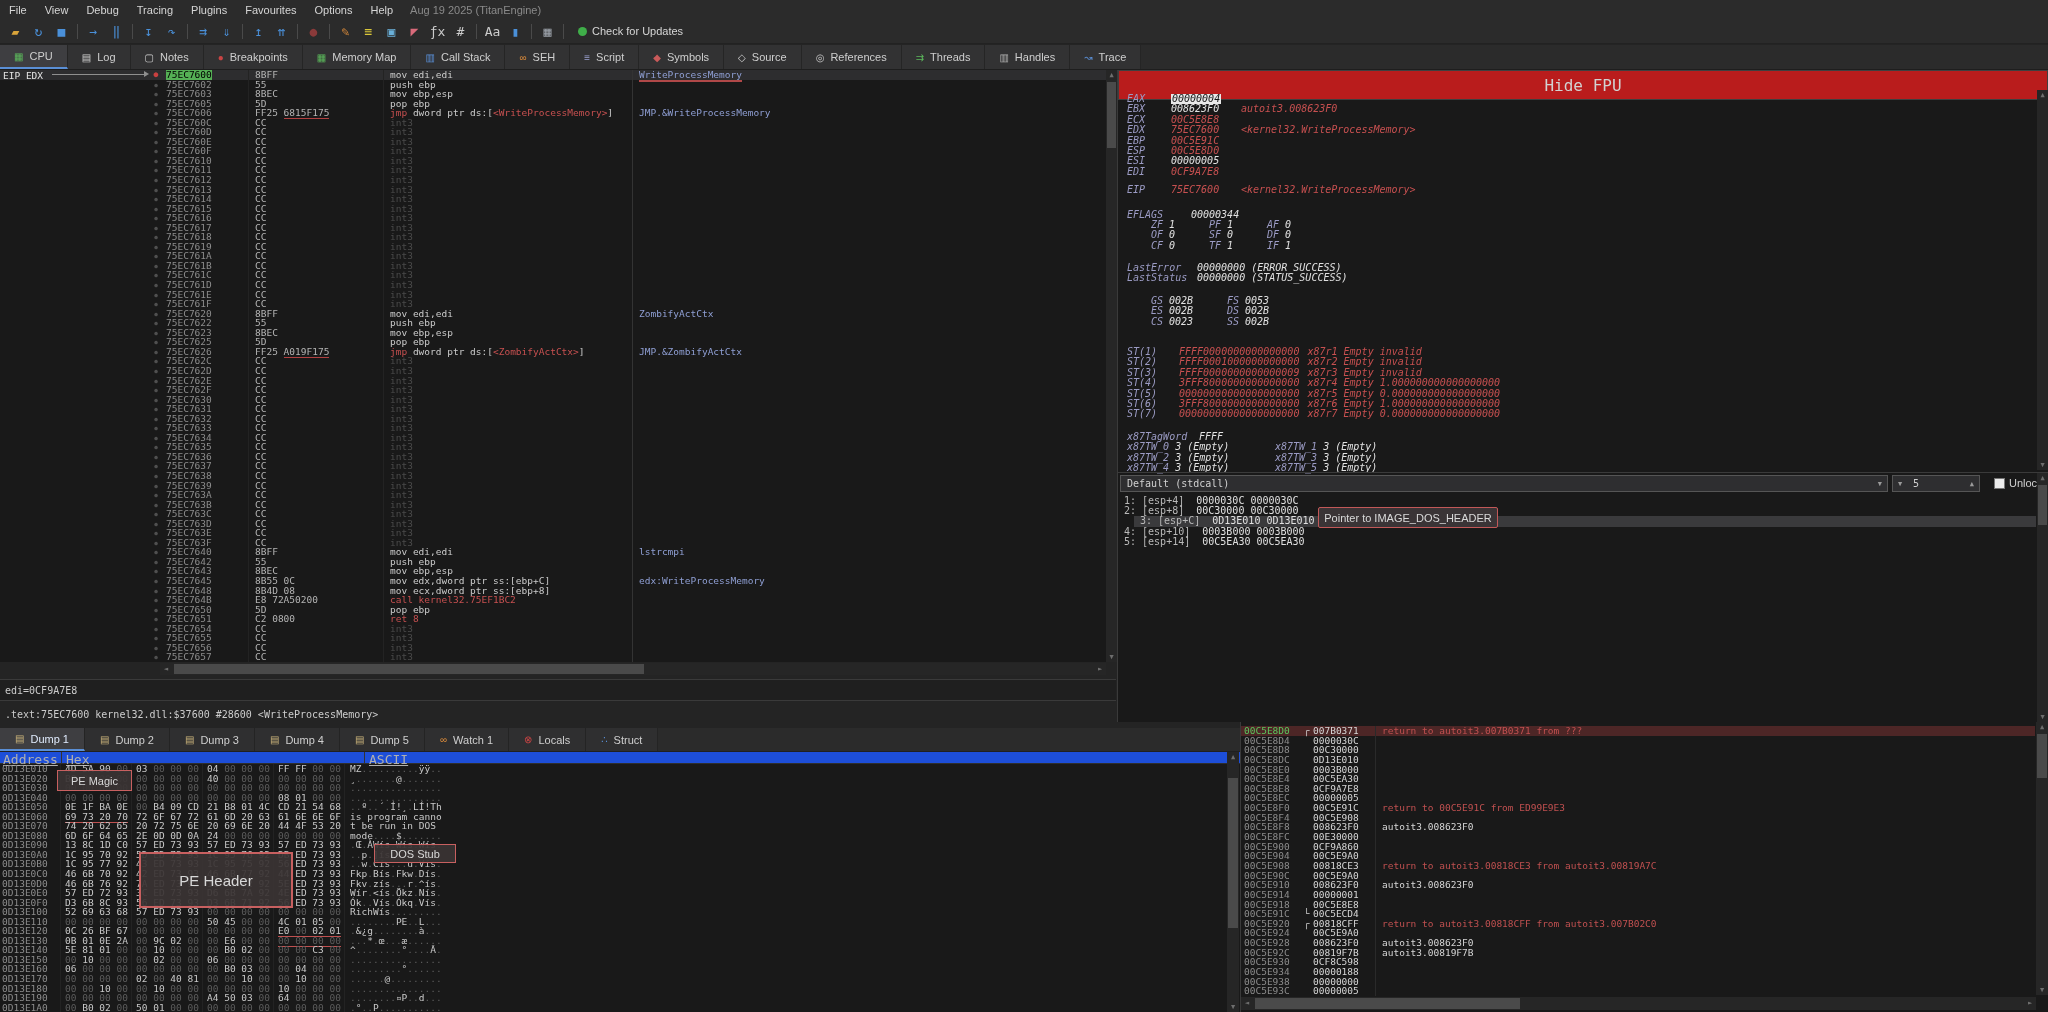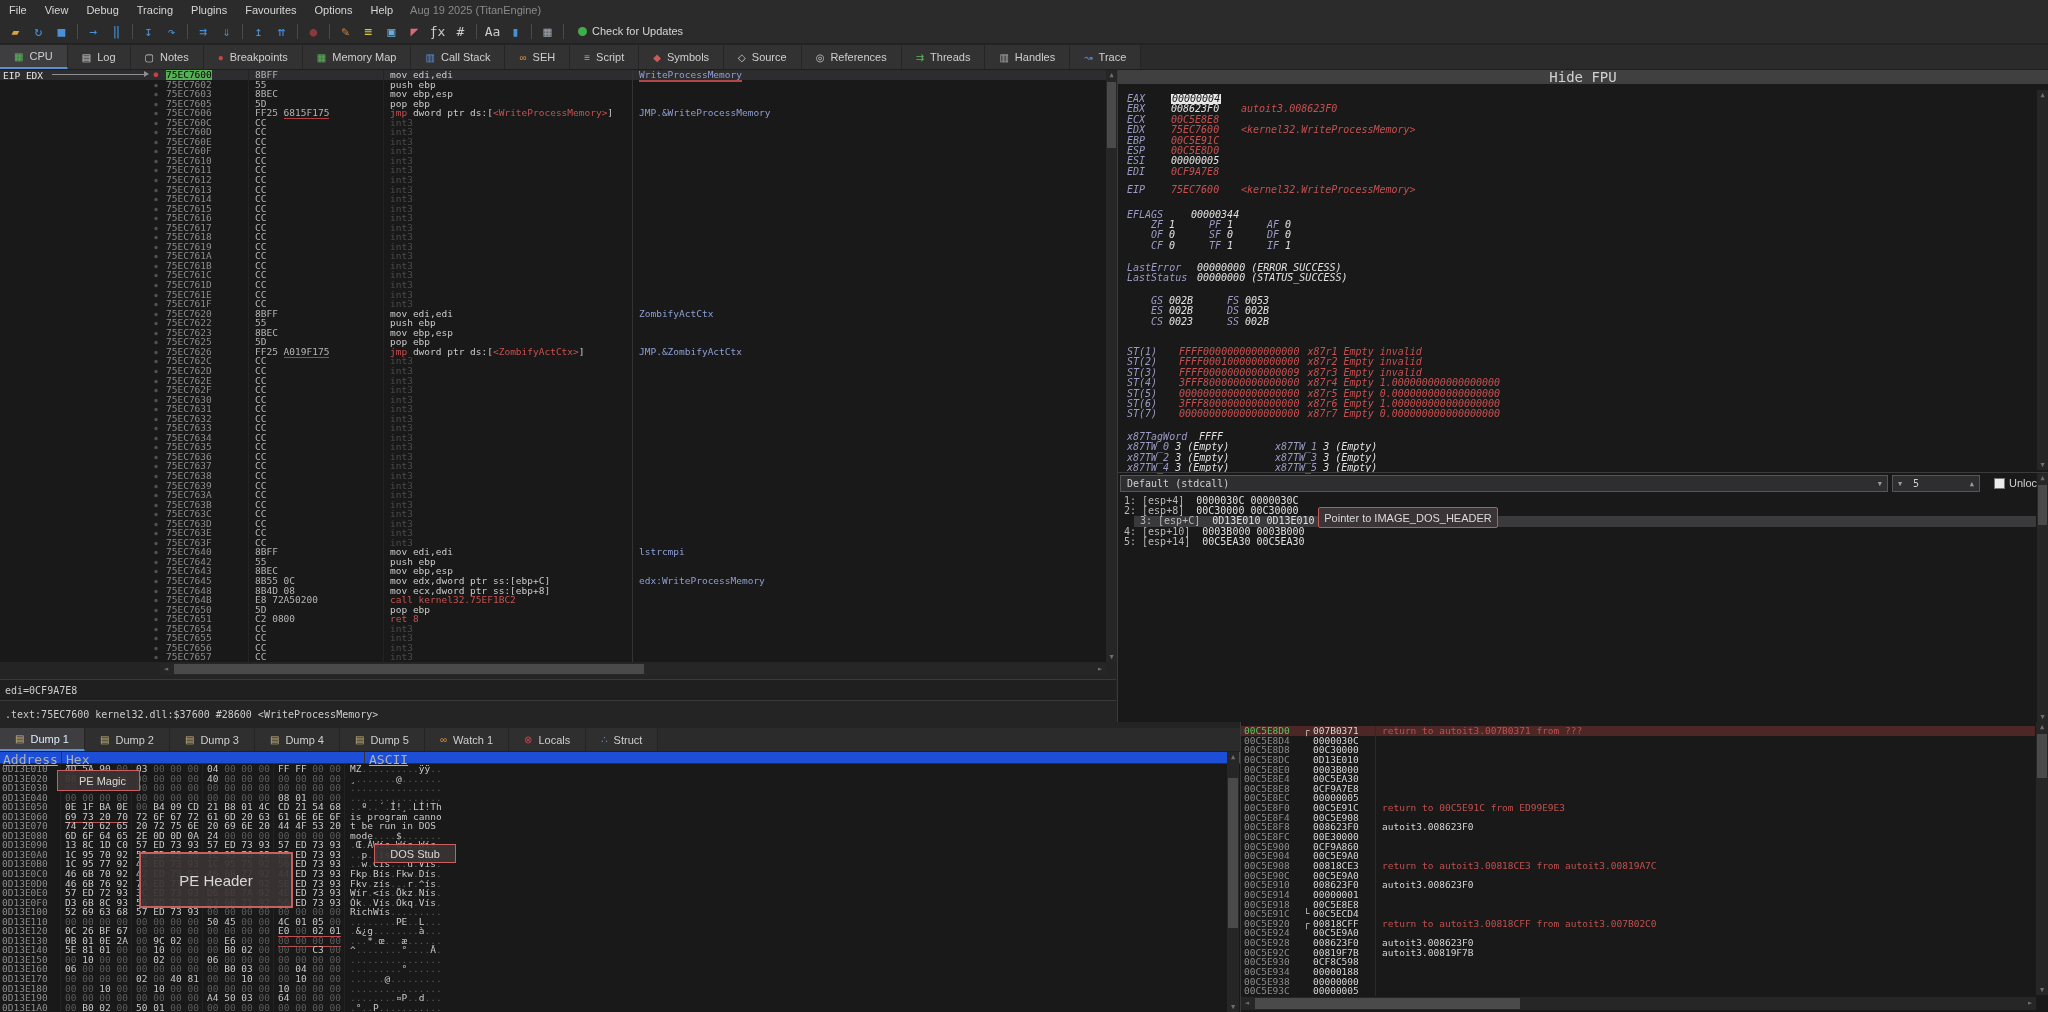--- a/index.html
+++ b/index.html
@@ -58,22 +58,22 @@
 
   #status1{position:absolute;left:0;top:679px;width:1116px;height:22px;background:#1f1f1f;
            border-top:1px solid #3a3a3a;border-bottom:1px solid #3a3a3a;
            display:flex;align-items:center;padding-left:5px;font-size:10px;color:#cccccc;box-sizing:border-box;}
   #status2{position:absolute;left:0;top:706px;width:1116px;height:16px;
            display:flex;align-items:center;padding-left:5px;font-size:10px;color:#cccccc;}
 
   
   #regs{position:absolute;left:1117px;top:70px;width:931px;height:652px;background:#191919;
         border-left:1px solid #3a3a3a;box-sizing:border-box;overflow:hidden;}
-  #fpu-bar{height:14px;background:#404040;border:1px solid #3f3f3f;display:flex;align-items:center;
-           justify-content:center;font-size:14px;color:#d2d2d2;box-sizing:border-box;}
+  #fpu-bar{height:30px;background:#b91c1c;border:1px solid #3f3f3f;display:flex;align-items:center;
+           justify-content:center;font-size:16px;color:#d2d2d2;box-sizing:border-box;}
   #reg-body{position:absolute;left:0;top:24px;right:12px;}
   .rrow{display:flex;height:10.4px;line-height:10.4px;font-size:10px;white-space:pre;padding-left:9px;font-style:italic;}
   .rname{width:44px;color:#9b9bc4;}
   .rval{color:#e2e2e2;width:70px;}
   .rval.red{color:#c75050;}
   .rval.hl{background:#e8e8e8;color:#141414;width:auto;padding:0 1px;margin-right:22px;}
   .rextra{color:#e2e2e2;} .rextra.red{color:#c75050;}
   .gap8{height:8px;} .gap12{height:12px;} .gap14{height:14px;} .gap20{height:20px;}
   .fpair{display:inline-block;width:58px;} .fname{color:#9b9bc4;margin-left:24px;} .fval{color:#e2e2e2;}
   .strow .rname{width:52px;}
@@ -119,21 +119,21 @@
   .haddr{width:58px;color:#8c8c8c;padding-left:2px;}
   .hgroup{width:71px;padding-left:4px;border-left:1px solid #232323;color:#c8c8c8;box-sizing:border-box;}
   .b0{color:#5c5c5c;}
   .ug{border-bottom:1px solid #c05050;}
   .hascii{padding-left:5px;border-left:1px solid #232323;color:#c8c8c8;}
   .a0{color:#5c5c5c;}
   #dump-vscroll{left:1227px;top:24px;width:12px;height:260px;}
   #dump-vscroll .sb-handle{left:1px;right:1px;top:26px;height:150px;}
   .note{position:absolute;background:rgba(58,52,52,.93);border:1px solid #c86060;color:#d8d8d8;
         font:11px "Liberation Sans",sans-serif;display:flex;align-items:center;justify-content:center;}
-  #note-pe-magic{left:57px;top:42px;width:73px;height:19px;padding-left:8px;}
+  #note-pe-magic{left:57px;top:42px;width:73px;height:19px;}
   #note-dos-stub{left:374px;top:116px;width:80px;height:17px;}
   #note-pe-header{left:139px;top:124px;width:150px;height:52px;font-size:15px;border-width:2px;}
 
   
   #stack{position:absolute;left:1240px;top:722px;width:808px;height:290px;background:#191919;
          border-left:1px solid #3a3a3a;box-sizing:border-box;overflow:hidden;}
   #stack-rows{position:absolute;left:0;top:4px;right:13px;}
   .srow{display:flex;height:9.65px;line-height:9.7px;font-size:9.5px;white-space:pre;}
   .srow.hl{background:#4d2626;}
   .saddr{width:60px;padding-left:3px;color:#8c8c8c;}

